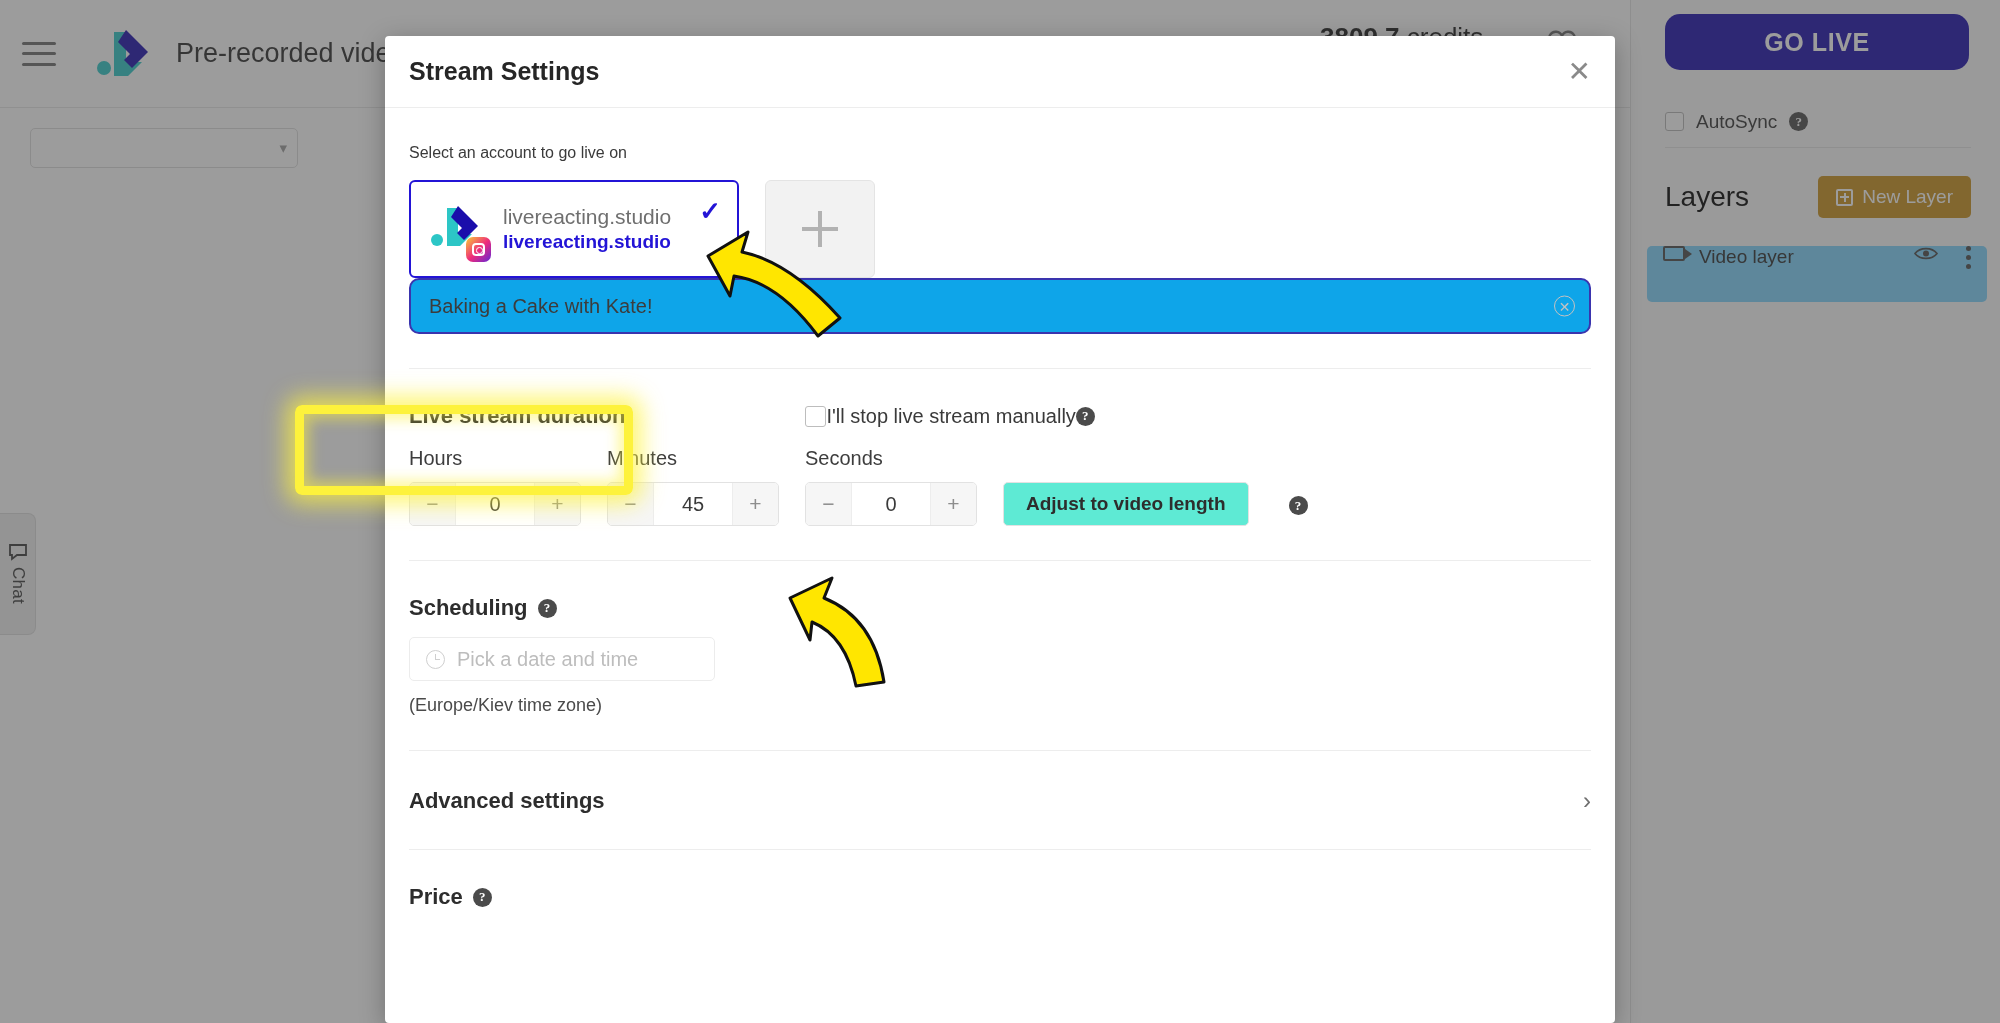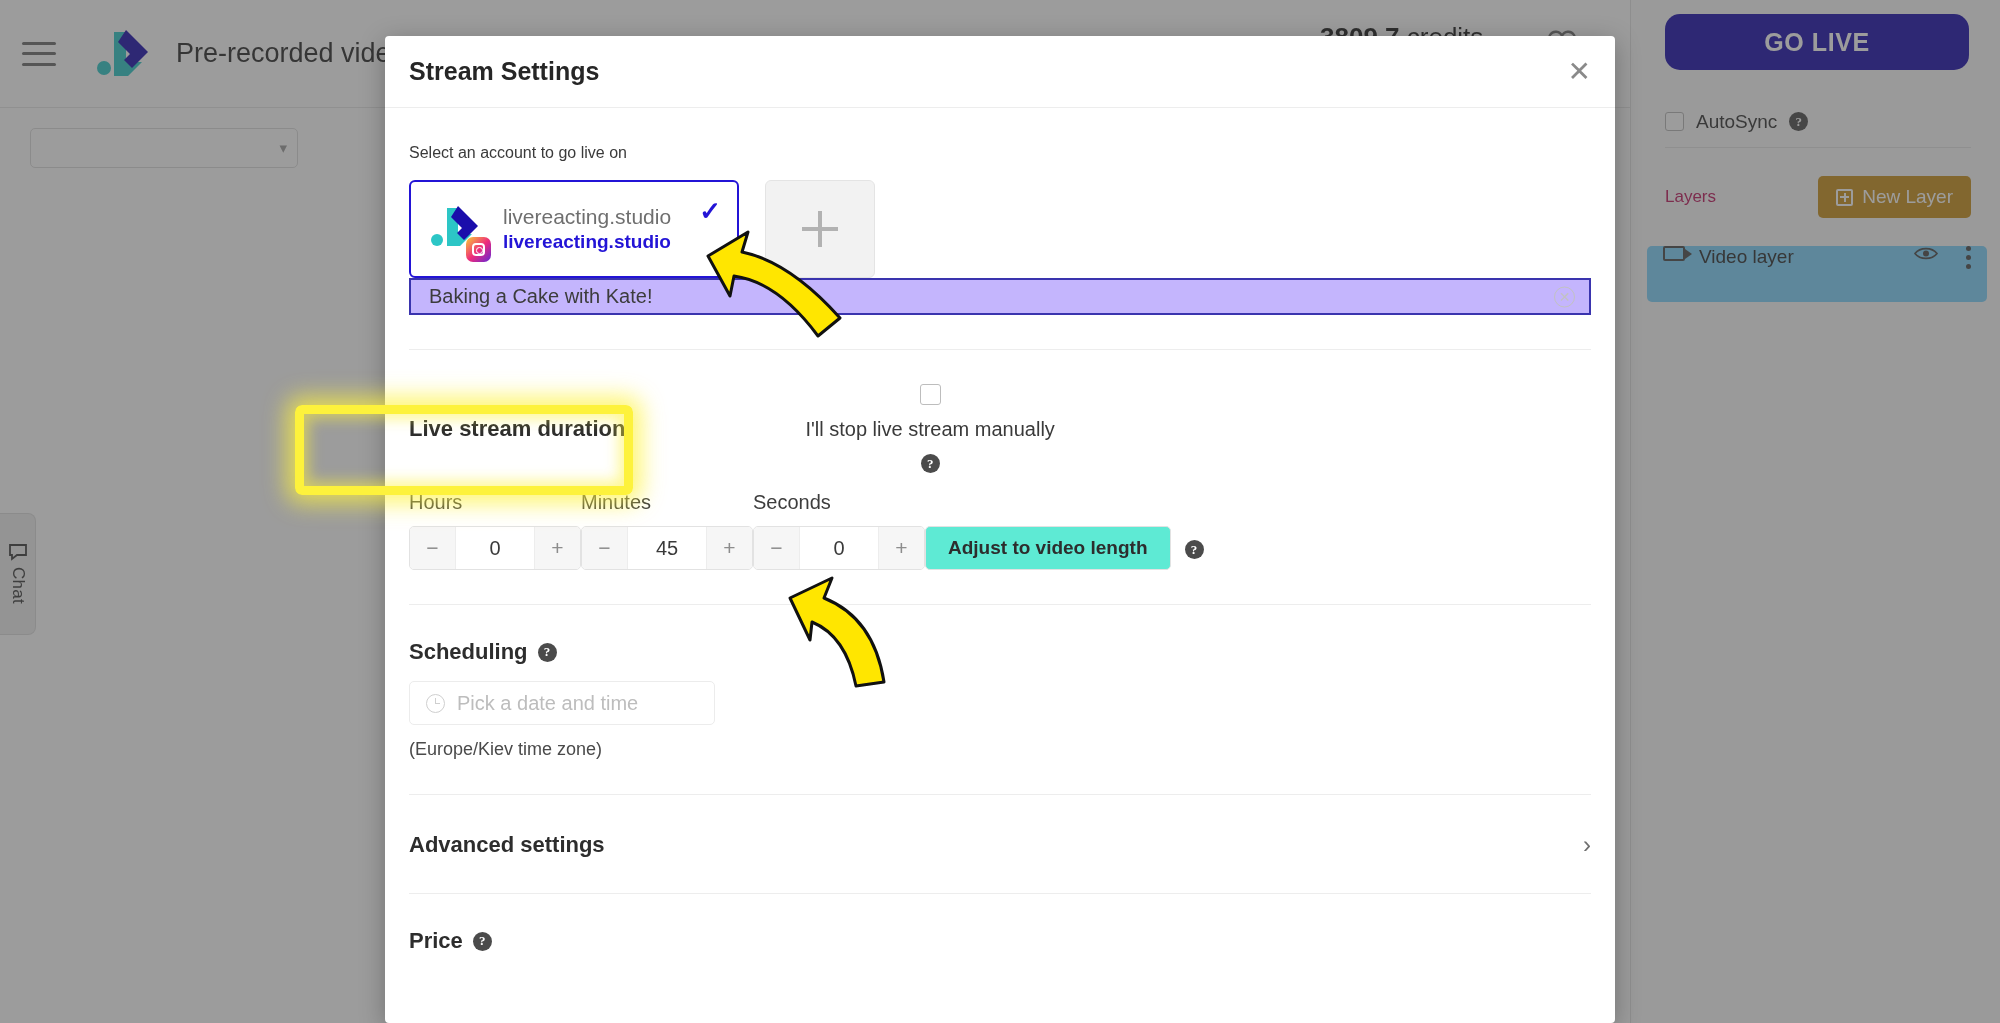--- a/index.html
+++ b/index.html
@@ -67,21 +67,21 @@
   .autosync-row .txt { font-size: 19px; color: #333; }
   .q-badge {
     display: inline-flex; align-items: center; justify-content: center;
     width: 19px; height: 19px; border-radius: 50%; background: #4b4b4b;
     color: #fff; font-size: 13px; font-weight: bold; font-family: "Liberation Serif", serif;
   }
   .layers-row {
     position: absolute; left: 34px; top: 168px; width: 306px; height: 58px;
     display: flex; align-items: center;
   }
-  .layers-row .ttl { font-size: 17px; color: #be185d; }
+  .layers-row .ttl { font-size: 28px; color: #000000; }
   .new-layer-btn {
     margin-left: auto; background: #c9911d; color: #fff; border: none;
     border-radius: 5px; height: 42px; padding: 0 18px; font-size: 19px;
     display: flex; align-items: center; gap: 9px; cursor: pointer;
   }
   .plus-sq { width: 17px; height: 17px; border: 2px solid #fff; border-radius: 2px;
     position: relative; }
   .plus-sq::before, .plus-sq::after { content: ""; position: absolute; background: #fff; }
   .plus-sq::before { left: 5.5px; top: 2px; width: 2px; height: 9px; }
   .plus-sq::after { top: 5.5px; left: 2px; height: 2px; width: 9px; }
@@ -149,39 +149,39 @@
   .add-account-btn .p {
     width: 36px; height: 36px; position: relative;
   }
   .add-account-btn .p::before, .add-account-btn .p::after {
     content: ""; position: absolute; background: #b2b2b2;
   }
   .add-account-btn .p::before { left: 16px; top: 0; width: 4px; height: 36px; }
   .add-account-btn .p::after { top: 16px; left: 0; height: 4px; width: 36px; }
 
   .text-input {
-    width: 100%; height: 37px; border: 2px solid #3a34ae; border-radius: 0;
-    background: #c4b5fd; padding: 0 48px 0 18px; font-size: 20px; color: #3c3c3c;
+    width: 100%; height: 56px; border: 2px solid #3a34ae; border-radius: 10px;
+    background: #0ea5e9; padding: 0 48px 0 18px; font-size: 20px; color: #3c3c3c;
     font-family: "Liberation Sans", sans-serif;
   }
   .input-wrap { position: relative; }
   .clear-x {
     position: absolute; right: 16px; top: 50%; transform: translateY(-50%);
     width: 21px; height: 21px; border: 1.6px solid #c2c2c2; border-radius: 50%;
     color: #c2c2c2; font-size: 14px; display: flex; align-items: center;
     justify-content: center; cursor: pointer; line-height: 1;
   }
 
   .divider { height: 1px; background: #ededed; margin: 34px 0 0; }
 
   .dur-header { display: flex; align-items: center; gap: 180px; margin-top: 34px; }
-  .manual-stop { display: flex; align-items: center; gap: 13px; font-size: 20px; color: #3a3a3a; flex-direction: column; }
+  .manual-stop { display: flex; align-items: center; font-size: 20px; color: #3a3a3a; }
   .cbox-lg { width: 21px; height: 21px; border: 1.6px solid #bdbdbd; border-radius: 3px; background: #fff; }
 
-  .spinners { display: flex; align-items: flex-end; margin-top: 18px; }
+  .spinners { display: flex; align-items: flex-end; gap: 26px; margin-top: 18px; }
   .spin-group { }
   .spin-lbl { font-size: 20px; color: #3d3d3d; margin-bottom: 12px; }
   .spinner { display: flex; height: 44px; border: 1px solid #e2e2e2; border-radius: 5px; overflow: hidden; background:#fff; }
   .spin-btn { width: 45px; background: #f6f6f6; border: none; color: #8d8d8d;
     font-size: 21px; cursor: pointer; display: flex; align-items: center; justify-content: center; }
   .spin-val { width: 80px; display: flex; align-items: center; justify-content: center;
     font-size: 20px; color: #3a3a3a; background: #fff; border-left: 1px solid #ededed; border-right: 1px solid #ededed; }
   .adjust-btn {
     height: 44px; padding: 0 22px; border: 1px solid #e2e2e2; background: #5eead4;
     border-radius: 5px; font-size: 19px; font-weight: bold; color: #2d2d2d; cursor: pointer;

